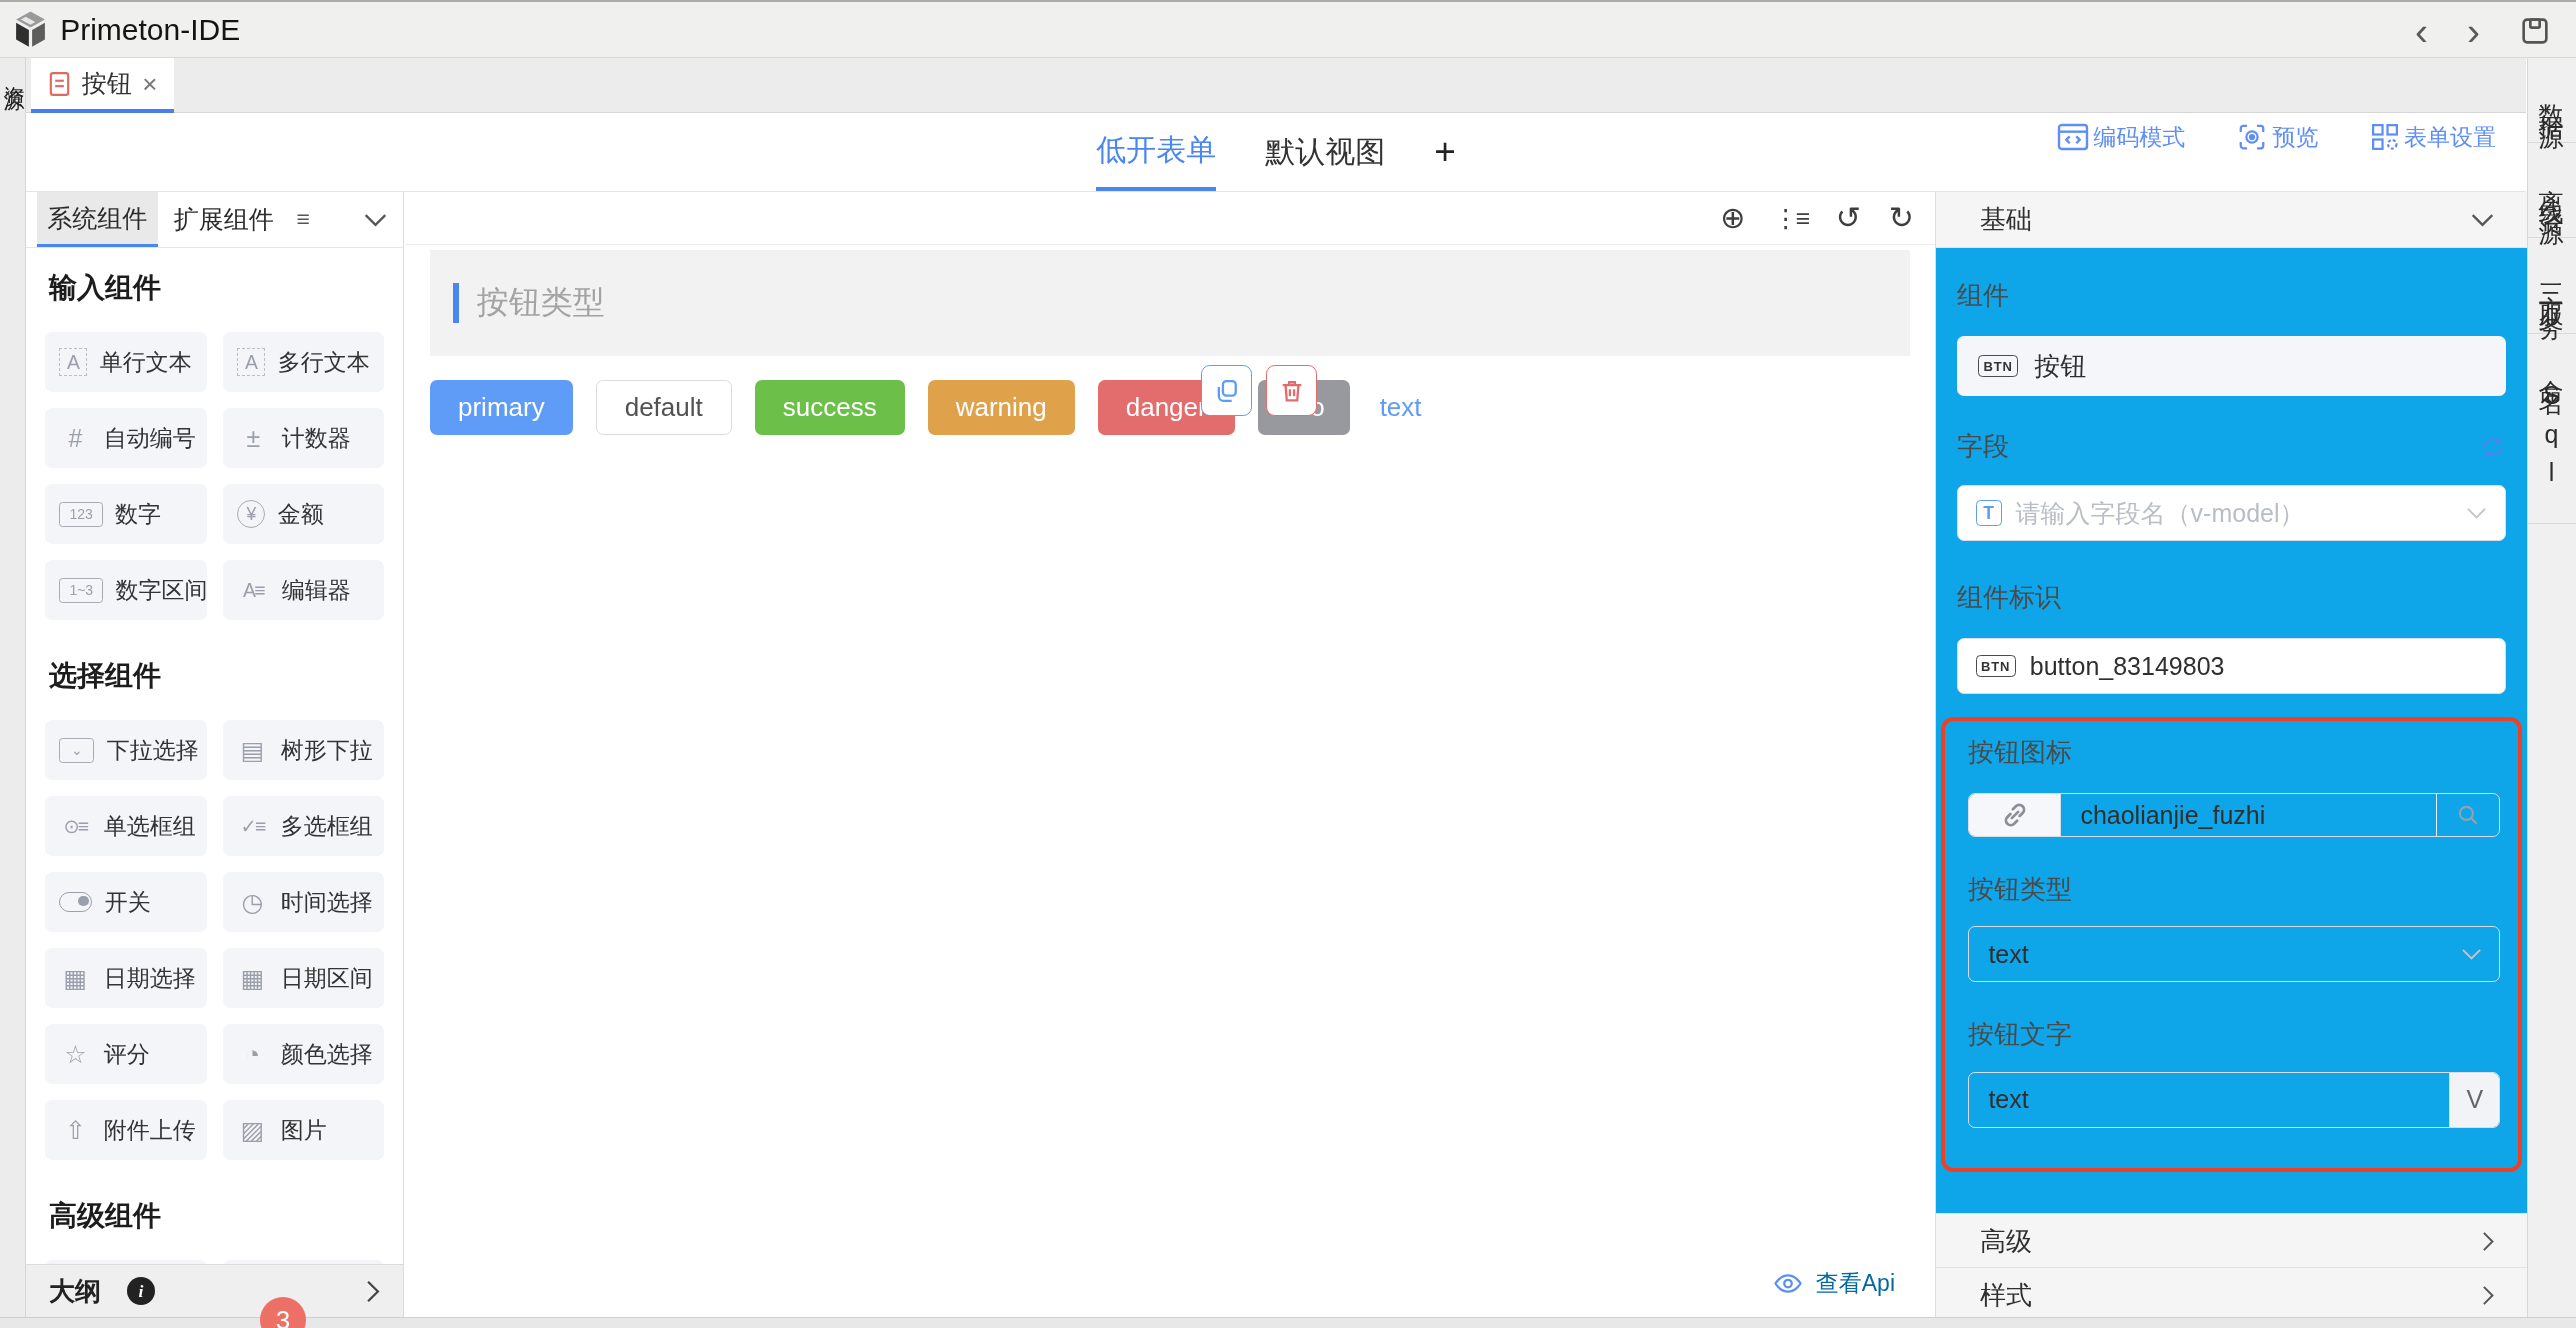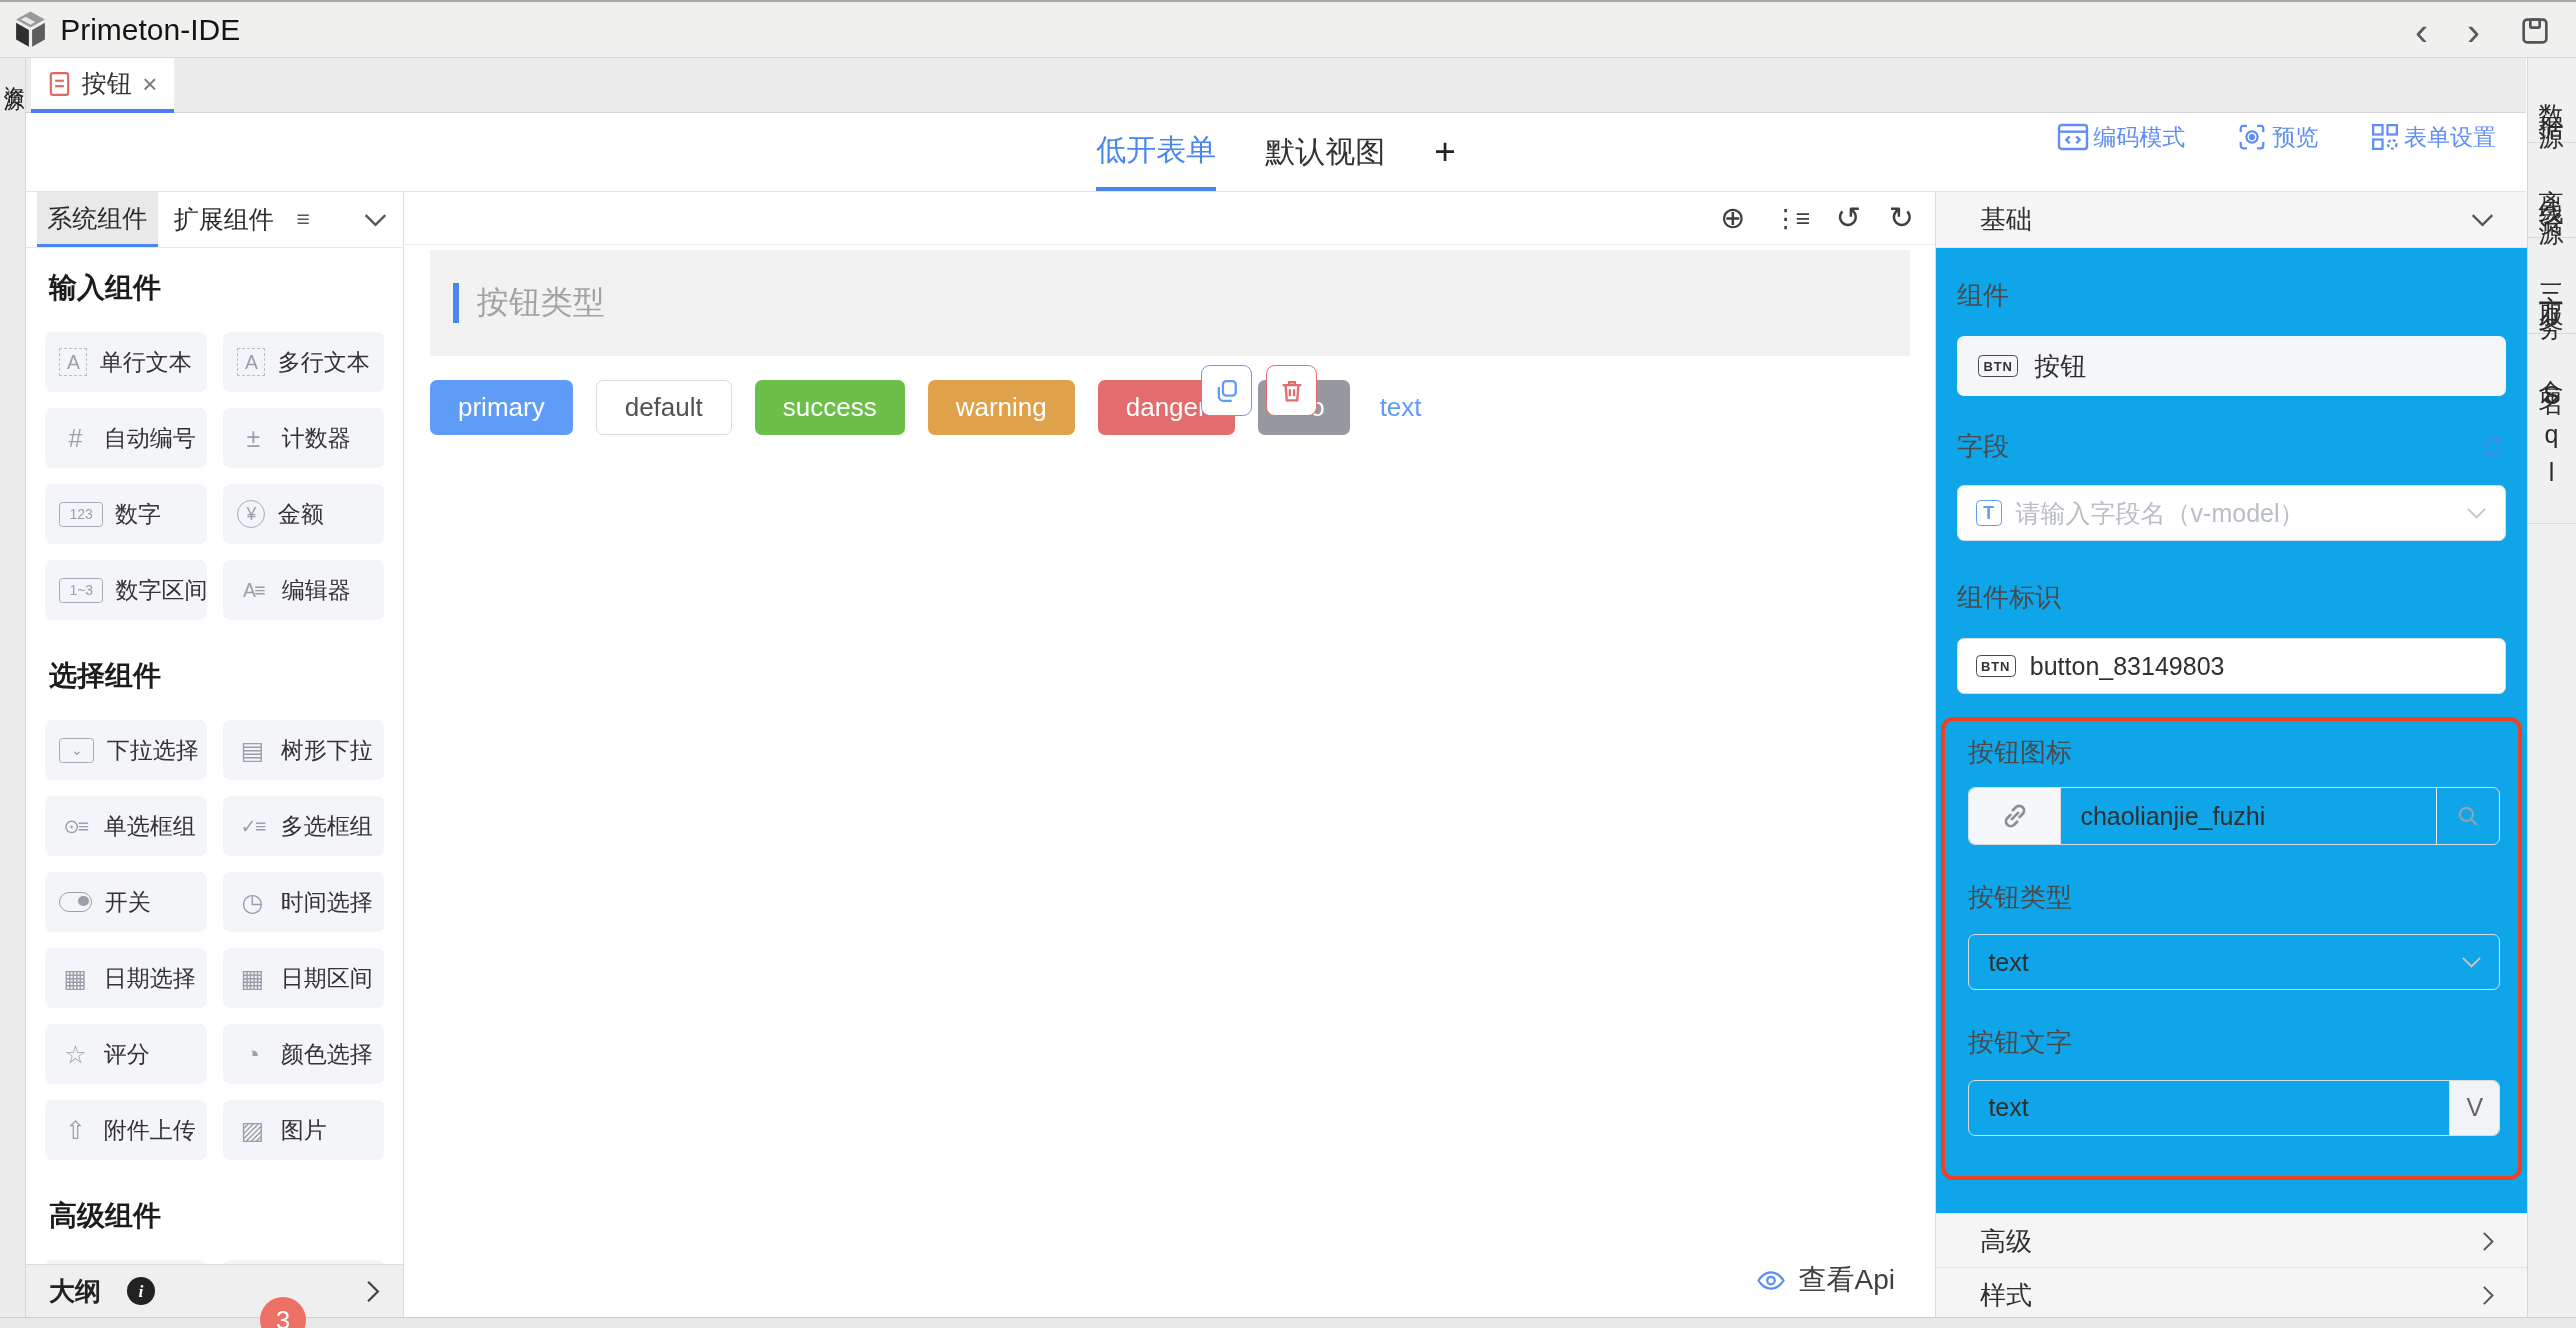--- a/index.html
+++ b/index.html
@@ -105,21 +105,21 @@
   .btn.warning{background:#e0a14b}
   .btn.danger{background:#e36c6c}
   .btn.info{background:#98999e;padding:0 25px}
   .btn.textbtn{background:transparent;color:#5e9cf8;padding:0 7px}
   .action-fabs{position:absolute;left:796px;top:173px;display:flex;gap:14px}
   .fab{width:51px;height:51px;background:#fff;border-radius:8.8px;display:flex;align-items:center;
        justify-content:center;box-sizing:border-box;cursor:pointer}
   .fab.copy{border:1.8px solid #5e9cf8}
   .fab.trash{border:1.8px solid #e36c6c}
   .view-api{position:absolute;right:40px;bottom:17.6px;display:flex;align-items:center;gap:12.3px;
-            color:#404040;font-size:28px;cursor:pointer}
+            color:#0369a1;font-size:23px;cursor:pointer}
 
   
   .props{position:absolute;left:1936px;top:192px;width:591px;height:1125px;background:#0ea5e9;box-sizing:border-box}
   .props-header{height:56px;background:#f5f5f5;border-bottom:0.9px solid #e5e5e5;display:flex;
                 align-items:center;padding:0 33px 0 44px;box-sizing:border-box}
   .ph-label{font-size:26px;color:#2f2f2f}
   .mla{margin-left:auto}
   .props-content{padding:0 21px}
   .p-label{font-size:26px;color:#4a4a4a}
   .lbl-comp{margin-top:30px}
@@ -131,21 +131,21 @@
   .row-label{display:flex;align-items:center;margin-top:33px}
   .input{height:56px;border:0.9px solid #d9dce3;border-radius:7px;display:flex;align-items:center;
          box-sizing:border-box;background:#fff}
   .field-input{margin-top:21px;padding:0 17.6px;gap:14px;cursor:text}
   .chip-t{border:1.8px solid #5e9cf8;color:#5e9cf8;border-radius:4.4px;width:26px;height:26px;min-width:26px;
           display:flex;align-items:center;justify-content:center;font-size:17.6px;font-weight:700;box-sizing:border-box}
   .placeholder{font-size:25px;color:#b9bdc6}
   .lbl-id{margin-top:39px}
   .id-input{margin-top:23px;padding:0 17.6px;gap:14px;font-size:25px;color:#2f2f2f;cursor:text}
   .hl-box{margin:23px -16px 0;border:4.4px solid #ee4123;border-radius:12.3px;padding:14px 17.6px 40px 23px}
-  .composite{margin-top:17px;height:58px;border:0.9px solid #d9dce3;border-radius:7px;display:flex;
+  .composite{margin-top:23px;height:44px;border:0.9px solid #d9dce3;border-radius:7px;display:flex;
              align-items:stretch;box-sizing:border-box;overflow:hidden}
   .seg-link{width:91px;background:#f5f7fa;border-right:0.9px solid #d9dce3;display:flex;
             align-items:center;justify-content:center}
   .seg-val{flex:1;display:flex;align-items:center;padding-left:19.4px;font-size:25px;color:#2f2f2f;cursor:text}
   .seg-search{width:62px;display:flex;align-items:center;justify-content:center;border-left:0.9px solid #eceef2;cursor:pointer}
   .gap-lbl{margin-top:35px}
   .select{margin-top:19.4px;height:56px;border:0.9px solid #d9dce3;border-radius:7px;display:flex;
           align-items:center;padding:0 17.6px 0 19.4px;font-size:25px;color:#2f2f2f;box-sizing:border-box;cursor:pointer}
   .igroup{margin-top:19.4px;height:56px;border:0.9px solid #d9dce3;border-radius:7px;display:flex;
           box-sizing:border-box;overflow:hidden}

